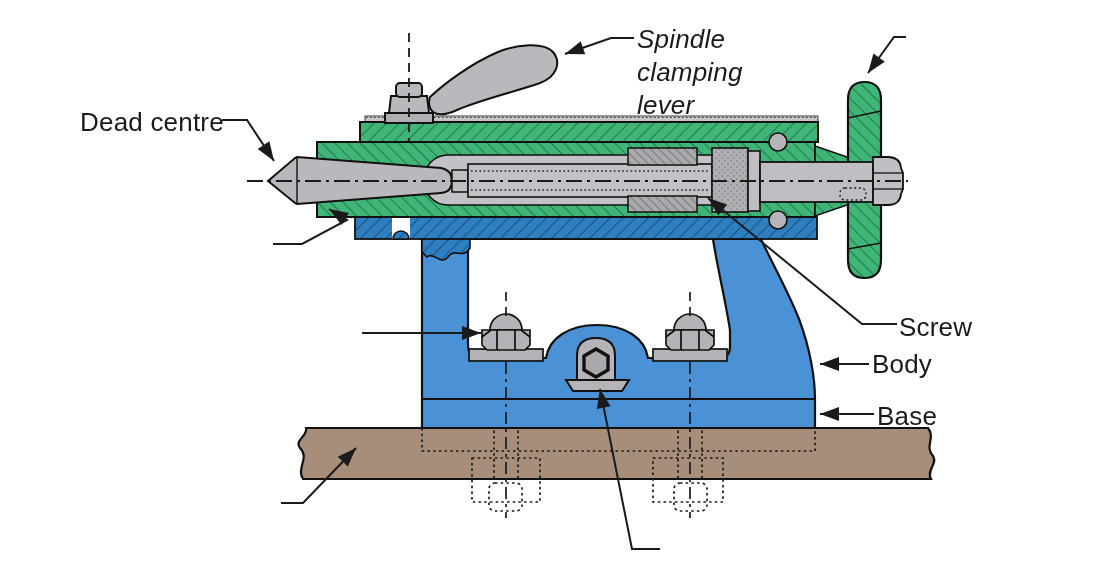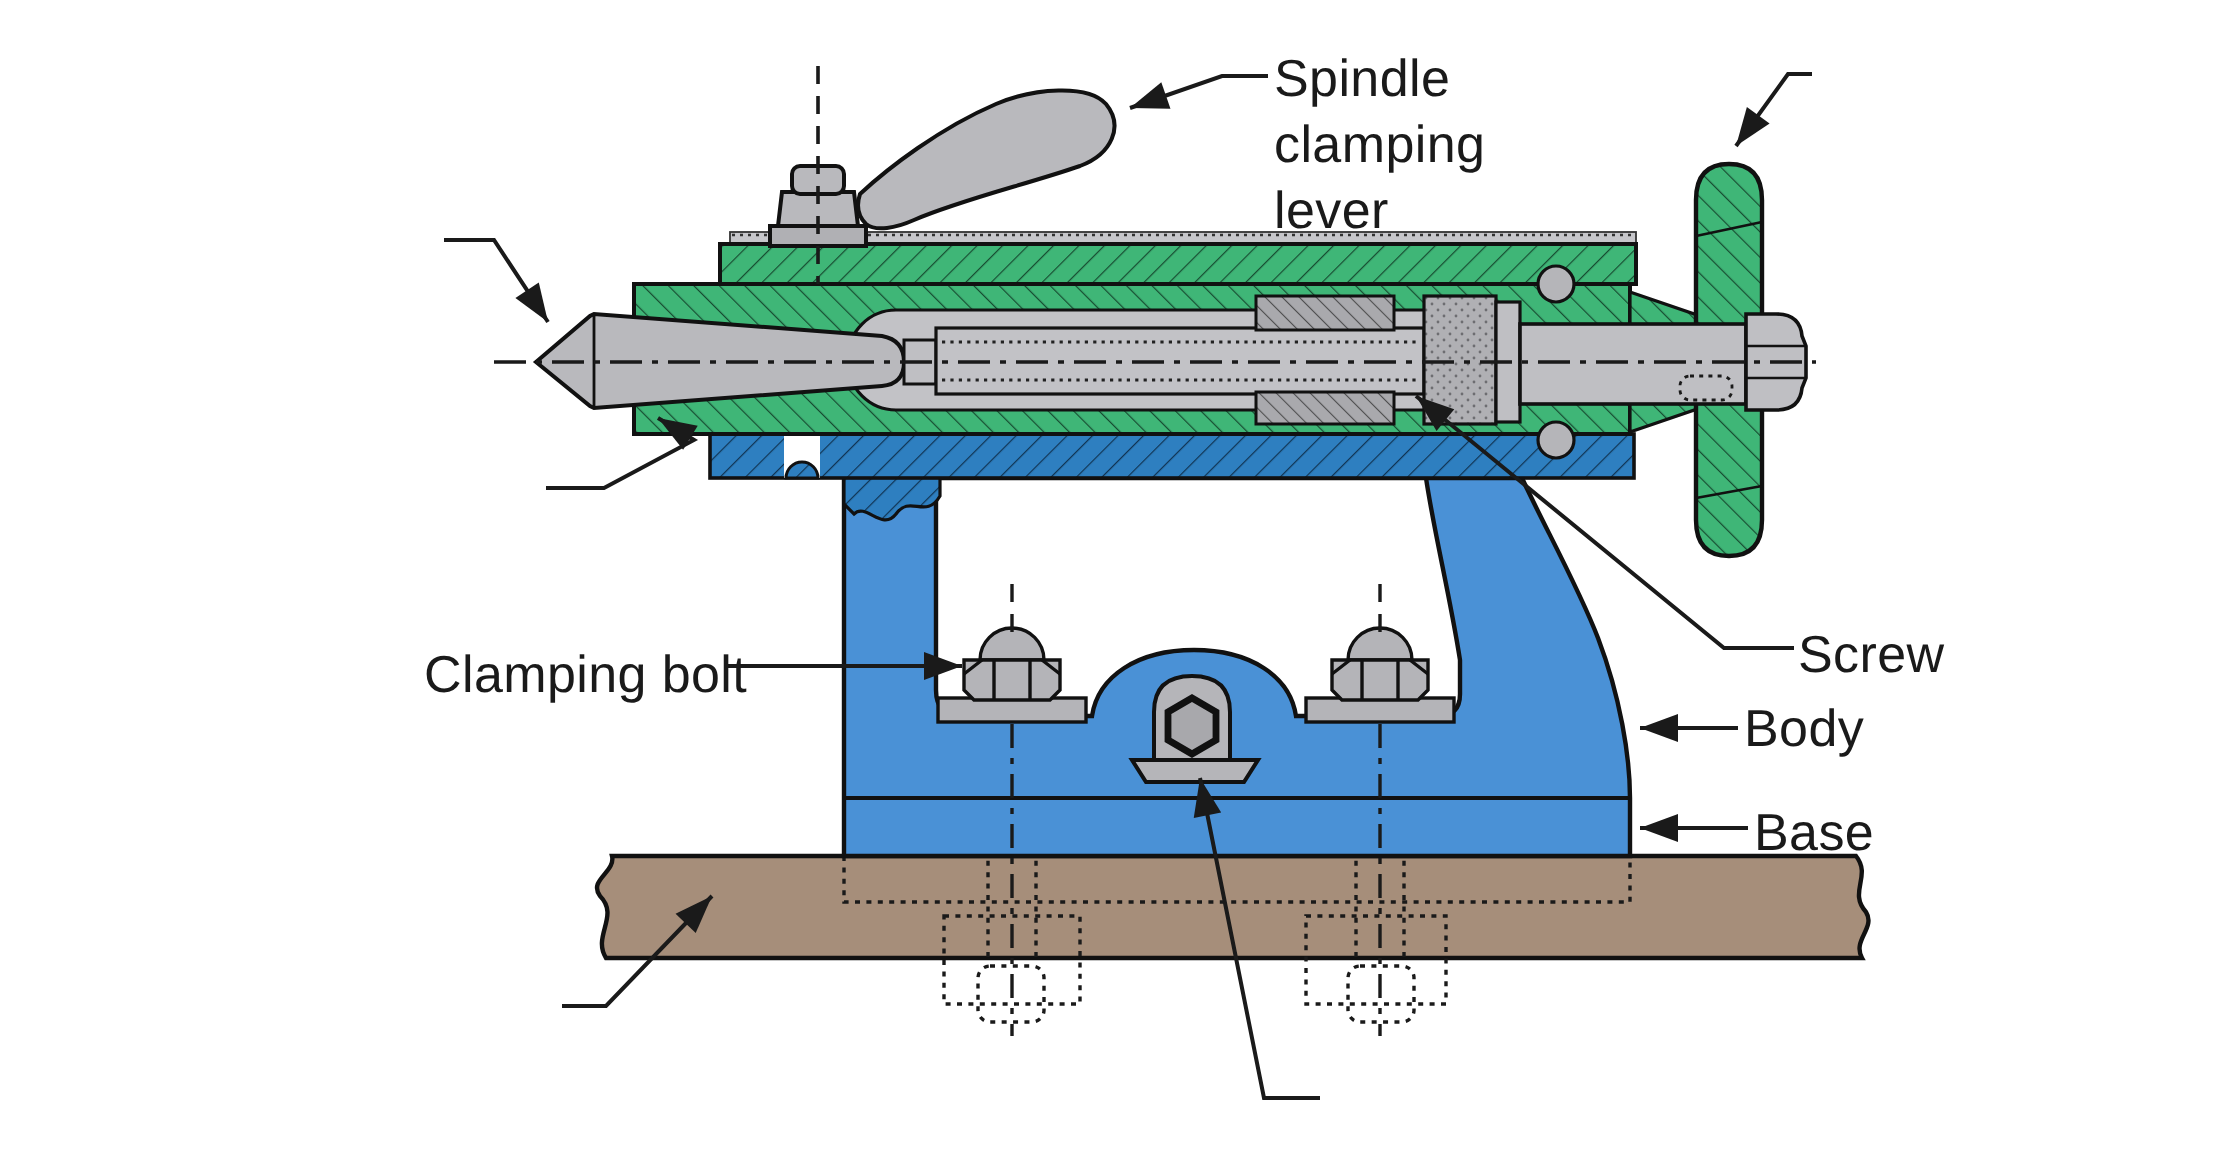--- a/index.html
+++ b/index.html
@@ -5,21 +5,21 @@
   html,body{margin:0;padding:0;background:#fff;}
   #stage{
     position:relative;width:1118px;height:578px;background:#fff;overflow:hidden;
     font-family:"Liberation Sans","DejaVu Sans",sans-serif;
   }
   #stage svg{position:absolute;left:0;top:0;}
   .lbl{
     position:absolute;color:#1a1a1a;font-size:26px;line-height:33px;
     white-space:nowrap;letter-spacing:0.2px;
   }
-  .lbl.wrap{white-space:normal;width:132px;}
+  .lbl.wrap{white-space:normal;width:132px;font-style:italic;}
 </style>
 </head>
 <body>
 
 <div id="stage">
 
 <svg width="1118" height="578" viewBox="0 0 1118 578">
   <defs>
     <pattern id="hatchGreenF" width="9" height="9" patternUnits="userSpaceOnUse" patternTransform="rotate(-45)">
       <rect width="9" height="9" fill="#3fb677"></rect>
@@ -160,19 +160,19 @@
     <path d="M906,37 L894,37 L868,73" marker-end="url(#arrow)"></path>
     <path d="M362,333 L481,333" marker-end="url(#arrow)"></path>
     <path d="M897,324 L862,324 L708,198" marker-end="url(#arrow)"></path>
     <path d="M869,364 L820,364" marker-end="url(#arrow)"></path>
     <path d="M874,414 L820,414" marker-end="url(#arrow)"></path>
     <path d="M281,503 L303,503 L356,448" marker-end="url(#arrow)"></path>
     <path d="M660,549 L632,549 L600,389" marker-end="url(#arrow)"></path>
   </g>
 </svg>
 
+<div class="lbl" style="left:80px;top:106px">Dead centre</div>
 <div class="lbl wrap" style="left:637px;top:23px">Spindle clamping lever</div>
-<div class="lbl" style="left:212px;top:321px">Clamping bolt</div>
 <div class="lbl" style="left:899px;top:311px">Screw</div>
 <div class="lbl" style="left:872px;top:348px">Body</div>
 <div class="lbl" style="left:877px;top:400px">Base</div>
 
 </div>
 
 </body></html>

